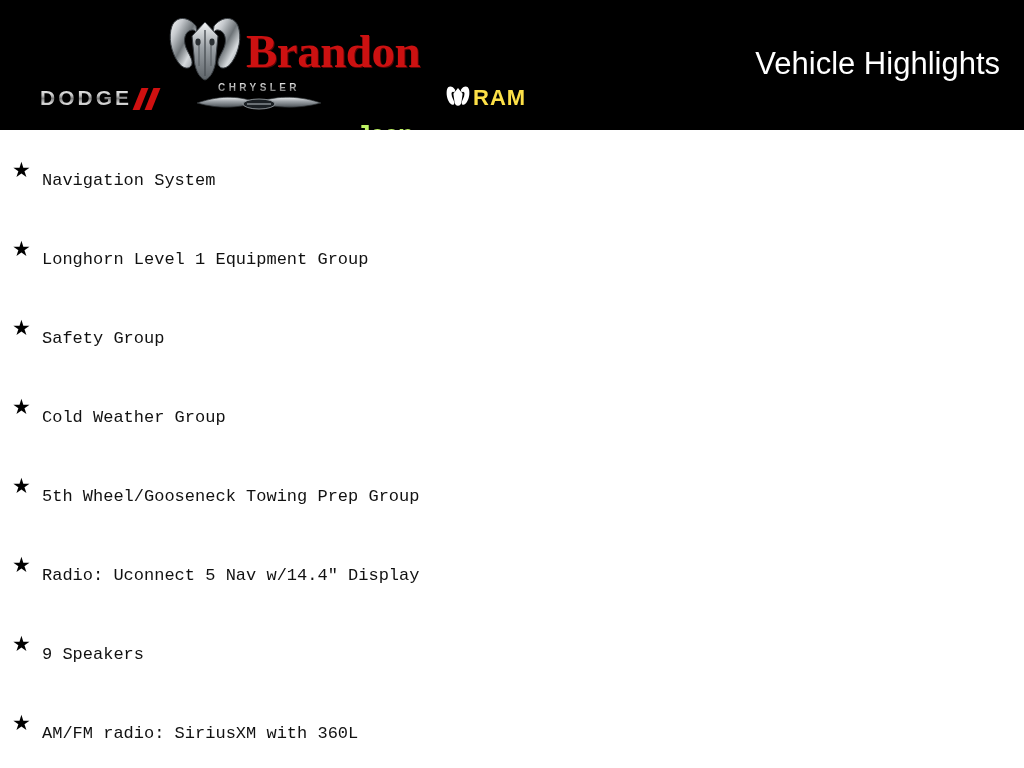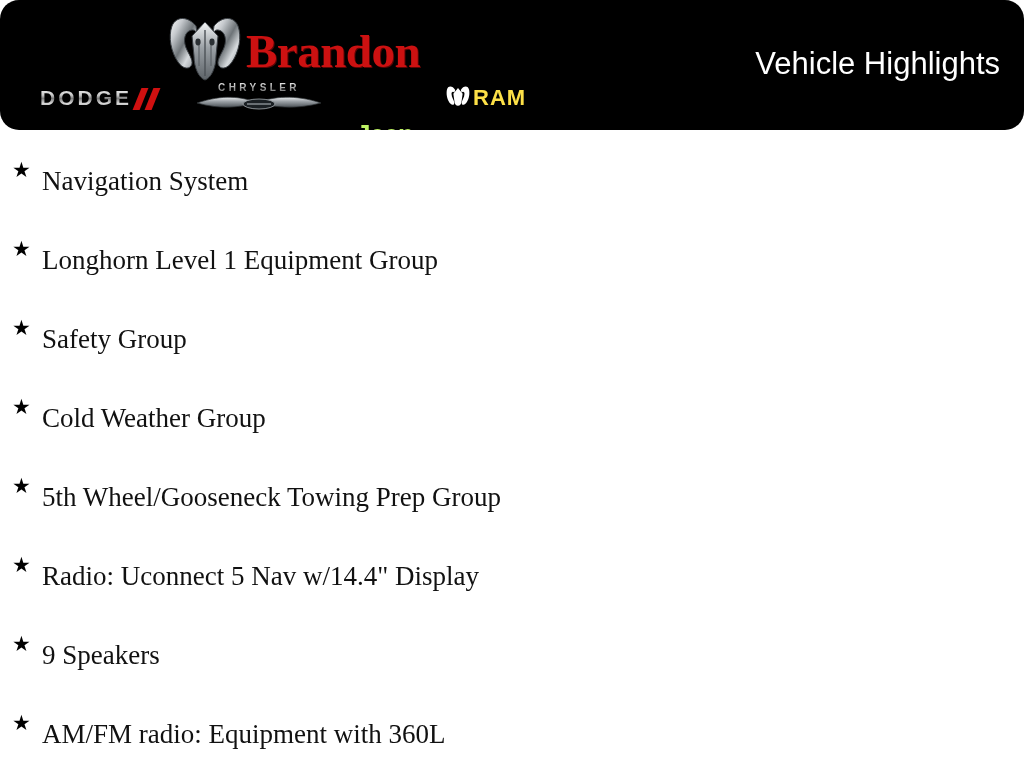--- a/index.html
+++ b/index.html
@@ -14,21 +14,20 @@
     overflow: hidden;
   }
 
   
   .header {
     position: relative;
     width: 1024px;
     height: 130px;
     background: #000000;
     overflow: hidden;
-    border-radius: 19px;
   }
 
   
   .dealer-logo {
     position: absolute;
     left: 34px;
     top: 6px;
     width: 500px;
     height: 118px;
   }
@@ -187,22 +186,22 @@
     width: 32px;
     flex: none;
     font-size: 21px;
     line-height: 1;
     color: #000000;
     text-align: left;
     padding-left: 2px;
     box-sizing: border-box;
   }
   .hl-text {
-    font-family: Liberation Serif, serif;
-    font-size: 27px;
+    font-family: Liberation Mono, monospace;
+    font-size: 17px;
     color: #111111;
     line-height: 1.1;
     white-space: nowrap;
     margin-top: 24px;
   }
 </style>
 </head>
 <body>
 
 <div class="header">
@@ -320,16 +319,16 @@
     <span class="hl-text">Radio: Uconnect 5 Nav w/14.4" Display</span>
   </div>
 
   <div class="hl-item">
     <span class="hl-star">★</span>
     <span class="hl-text">9 Speakers</span>
   </div>
 
   <div class="hl-item">
     <span class="hl-star">★</span>
-    <span class="hl-text">AM/FM radio: Equipment with 360L</span>
+    <span class="hl-text">AM/FM radio: SiriusXM with 360L</span>
   </div>
 
 </div>
 
 </body></html>

